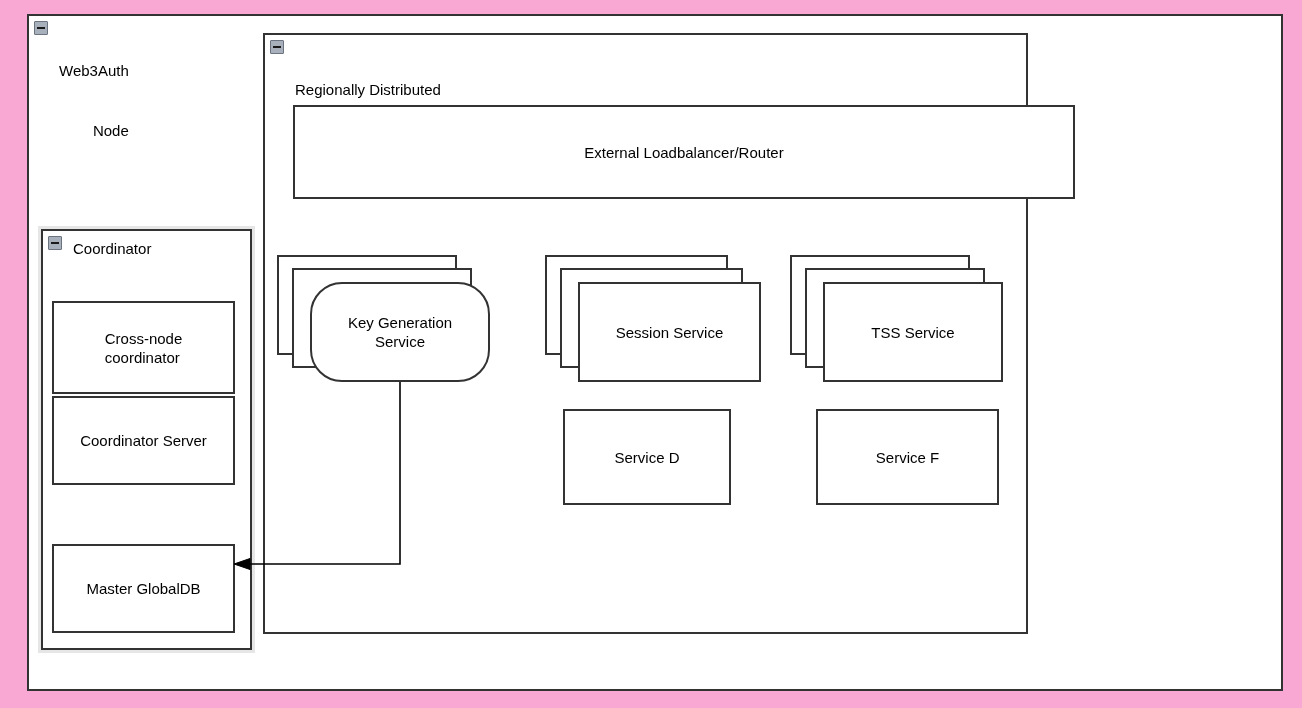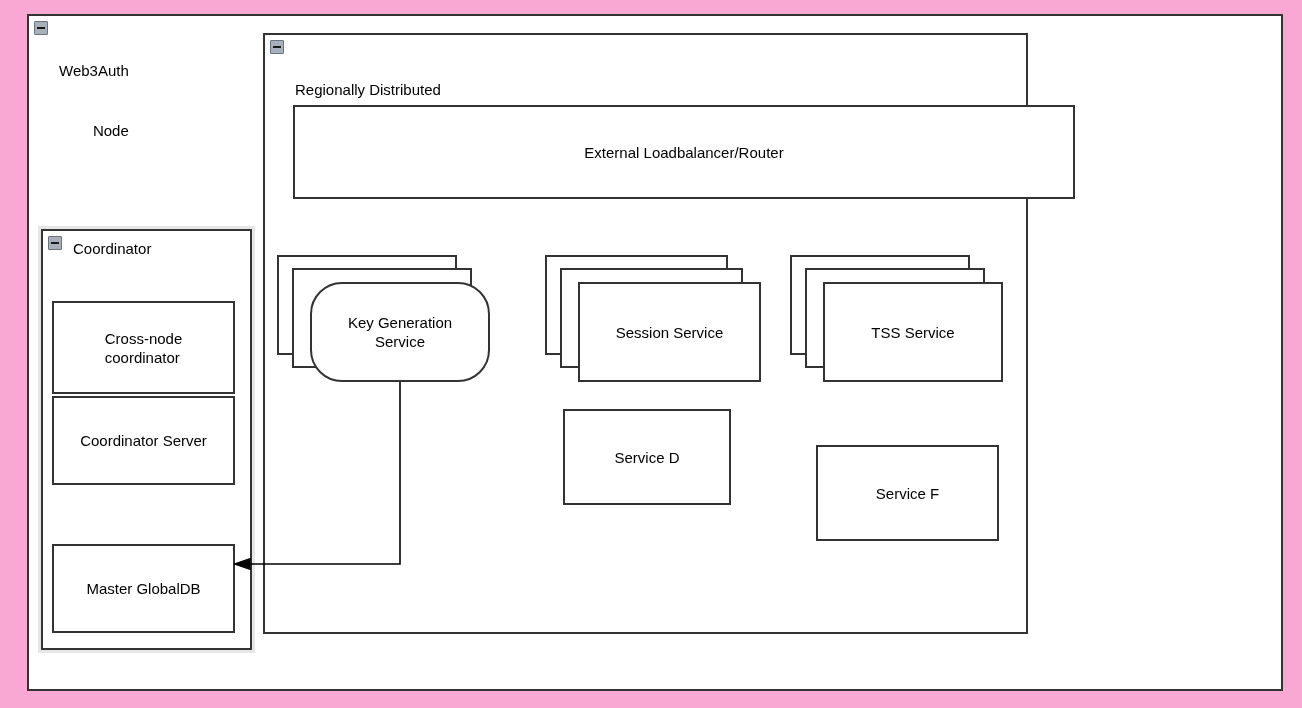--- a/index.html
+++ b/index.html
@@ -164,21 +164,21 @@
   </div>
 
   <div class="stack" style="left:790px; top:255px; width:213px; height:127px;">
     <div class="card back2" style="width:180px; height:100px;"></div>
     <div class="card back1" style="width:180px; height:100px;"></div>
     <div class="card front" style="width:180px; height:100px;">TSS Service</div>
   </div>
 
   <div class="node leaf" style="left:563px; top:409px; width:168px; height:96px;">Service D</div>
 
-  <div class="node leaf" style="left:816px; top:409px; width:183px; height:96px;margin-top:36px;">Service F</div>
+  <div class="node leaf" style="left:816px; top:409px; width:183px; height:96px;">Service F</div>
 
   <div class="edge" style="left:0; top:0; width:1302px; height:708px;">
     <svg width="1302" height="708" viewBox="0 0 1302 708" xmlns="http://www.w3.org/2000/svg">
       <path d="M 400 382 L 400 564 L 246 564" fill="none" stroke="#000000" stroke-width="1.6"></path>
       <path d="M 234 564 L 250 558.5 L 250 569.5 Z" fill="#000000" stroke="#000000" stroke-width="1"></path>
     </svg>
   </div>
 
 </div>
 

